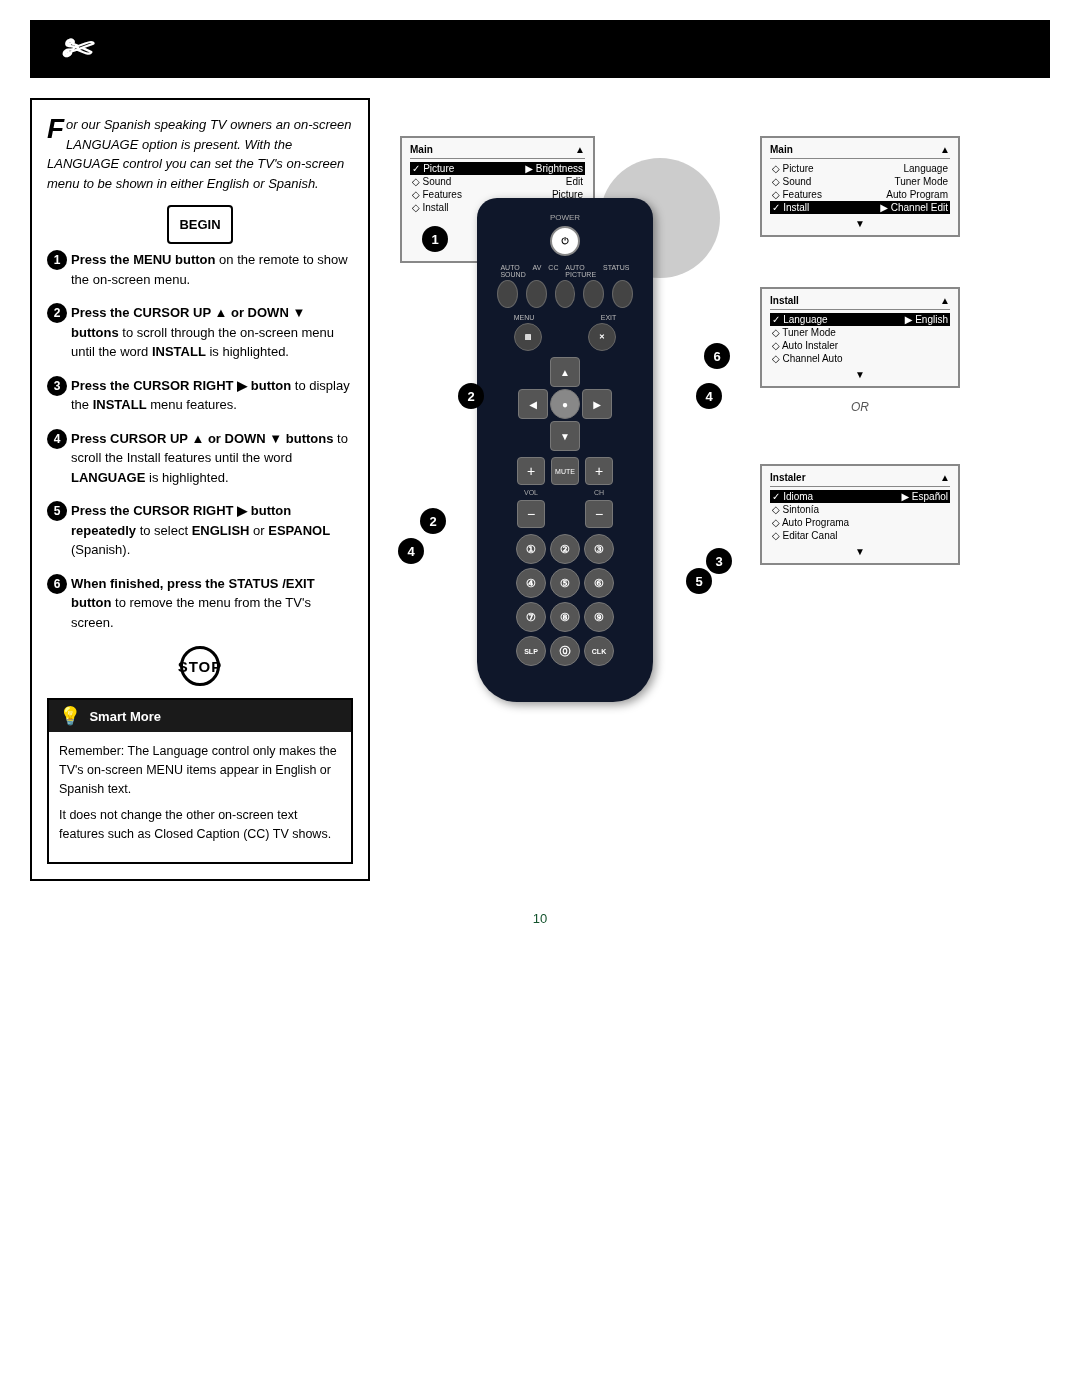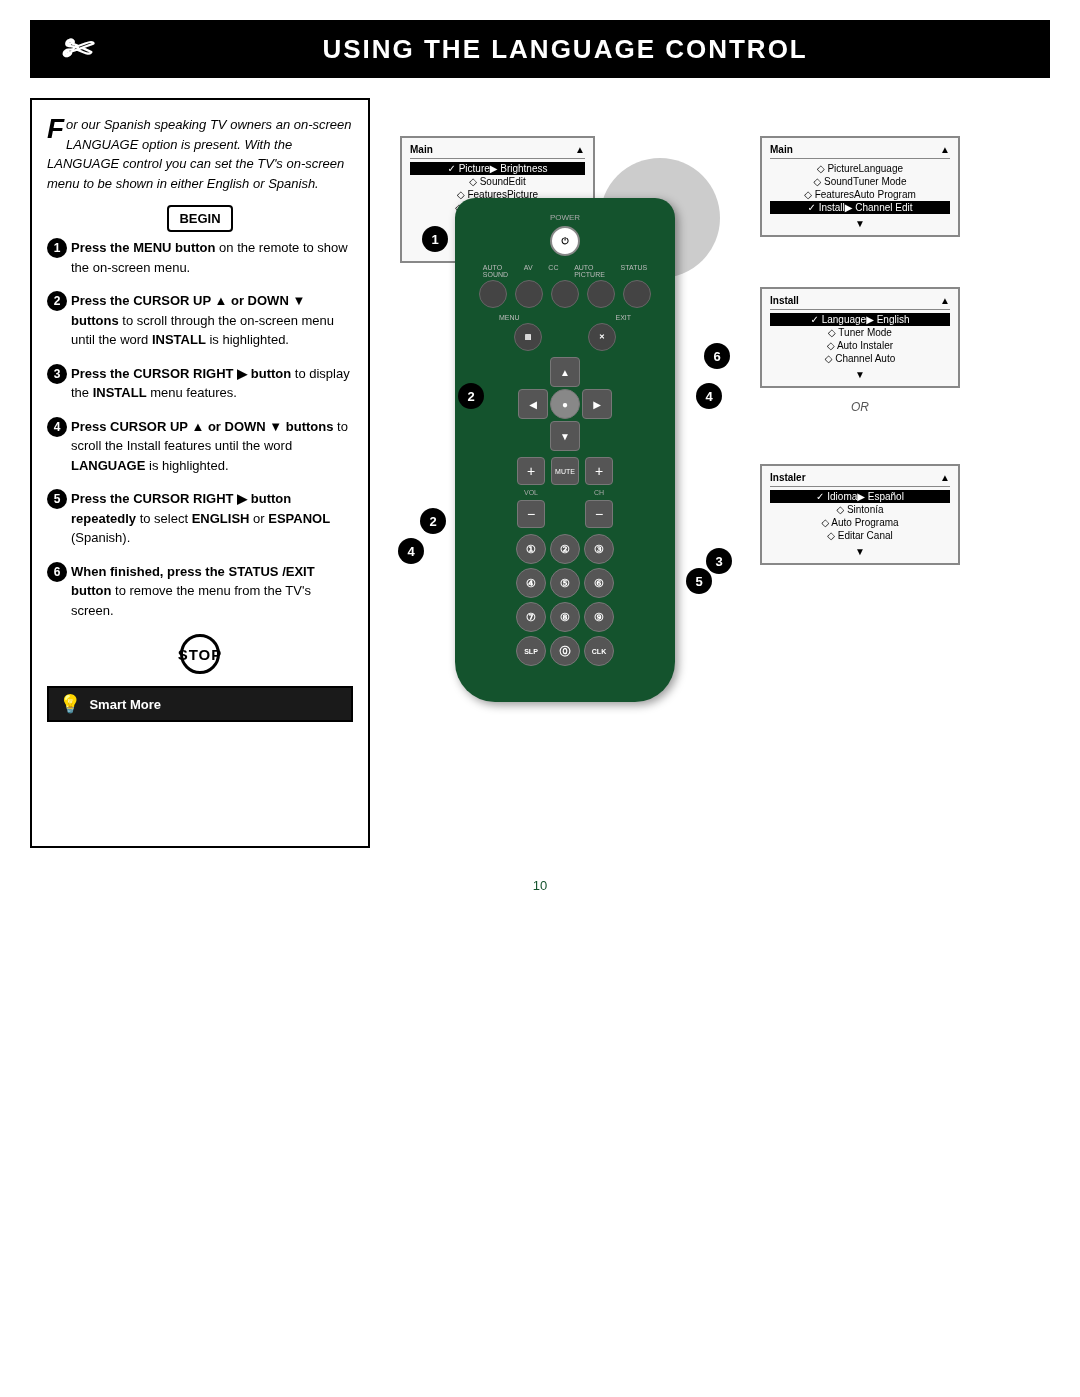--- a/index.html
+++ b/index.html
@@ -64,21 +64,21 @@
       font-weight: bold;
       float: left;
       margin-right: 2px;
       line-height: 1;
     }
 
     .begin-badge {
       display: inline-block;
       border: 2px solid #000;
       border-radius: 4px;
-      padding: 4px 10px;
+      padding: 10px 10px;
       font-weight: bold;
       font-size: 13px;
       text-align: center;
       margin: 6px auto;
       display: block;
       width: fit-content;
     }
 
     .step {
       margin-bottom: 14px;
@@ -144,22 +144,22 @@
       line-height: 1.5;
     }
     .smart-help-body p {
       margin-bottom: 8px;
     }
     .lightbulb-icon {
       font-size: 18px;
     }
 
     .remote {
-      width: 220px;
-      background: #14532d;
+      width: 176px;
+      background: #0f172a;
       border-radius: 20px 20px 40px 40px;
       padding: 15px 20px 30px;
       position: relative;
       box-shadow: 3px 3px 10px rgba(0,0,0,0.4);
     }
 
     .remote-top {
       display: flex;
       justify-content: center;
       margin-bottom: 8px;
@@ -317,22 +317,22 @@
     .screen-box .s-header {
       display: flex;
       justify-content: space-between;
       font-weight: bold;
       border-bottom: 1px solid #888;
       padding-bottom: 3px;
       margin-bottom: 3px;
     }
     .screen-box .s-row {
       display: flex;
-      justify-content: center;
-      padding: 1px 8px;
+      justify-content: space-between;
+      padding: 1px 2px;
     }
     .screen-box .s-row.selected {
       background: #000;
       color: #fff;
     }
     .screen-box .s-footer {
       display: flex;
       justify-content: center;
       margin-top: 4px;
     }
@@ -378,21 +378,20 @@
       color: #bbb;
       font-size: 7px;
       margin-bottom: 2px;
     }
   </style>
 </head>
 <body>
 
 <div class="page-header">
   <span class="header-icon">✄</span>
-  <span class="header-title">Using the Language Control</span>
 </div>
 
 <div class="main-content">
 
   <div class="left-panel">
 
     <div class="intro-text">
       <span class="large-f">F</span>
       <span>or our Spanish speaking TV owners an on-screen LANGUAGE option is present. With the LANGUAGE control you can set the TV's on-screen menu to be shown in either English or Spanish.</span>
     </div>
@@ -456,20 +455,24 @@
     </div>
 
     <div class="stop-badge">
       <div class="stop-circle">STOP</div>
     </div>
 
     <div class="smart-help-box">
       <div class="smart-help-header">
         <span class="lightbulb-icon">💡</span>
         <span>Smart More</span>
+      </div>
+      <div class="smart-help-body">
+        <p>Remember: The Language control only makes the TV's on-screen MENU items appear in English or Spanish text.</p>
+        <p>It does not change the other on-screen text features such as Closed Caption (CC) TV shows.</p>
       </div>
     </div>
 
   </div>
 
   <div class="center-area">
 
     <div style="position:absolute; top:0; left:10px; width:195px;">
       <div class="screen-box">
         <div class="s-header">

